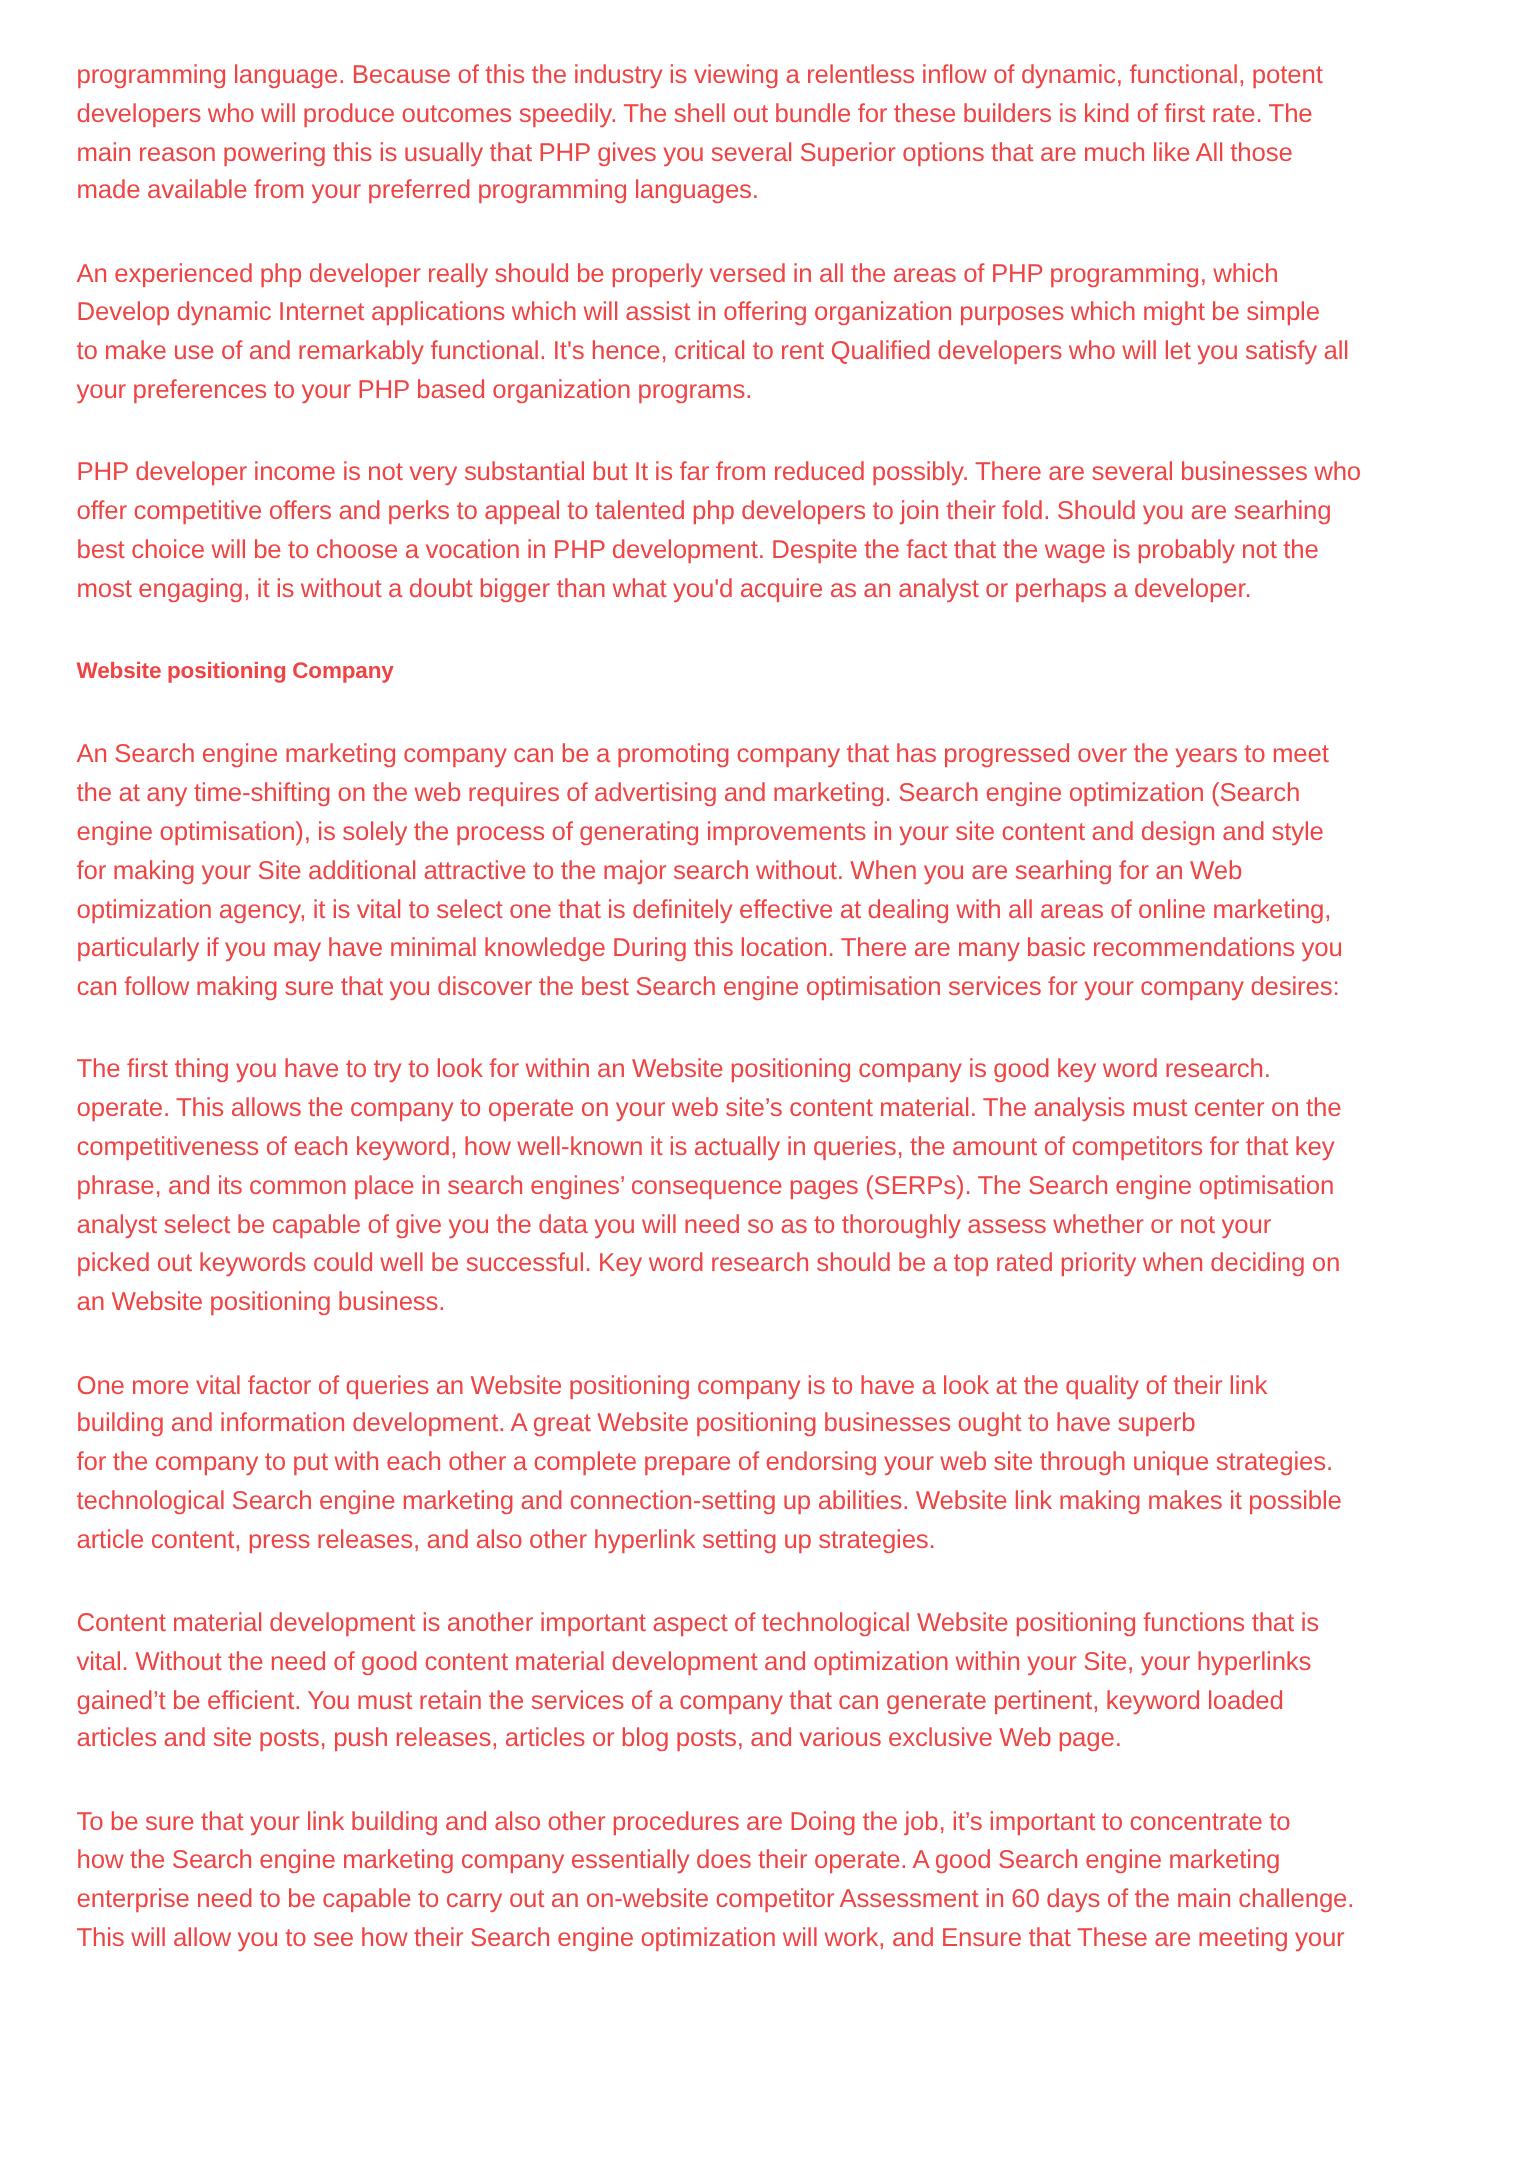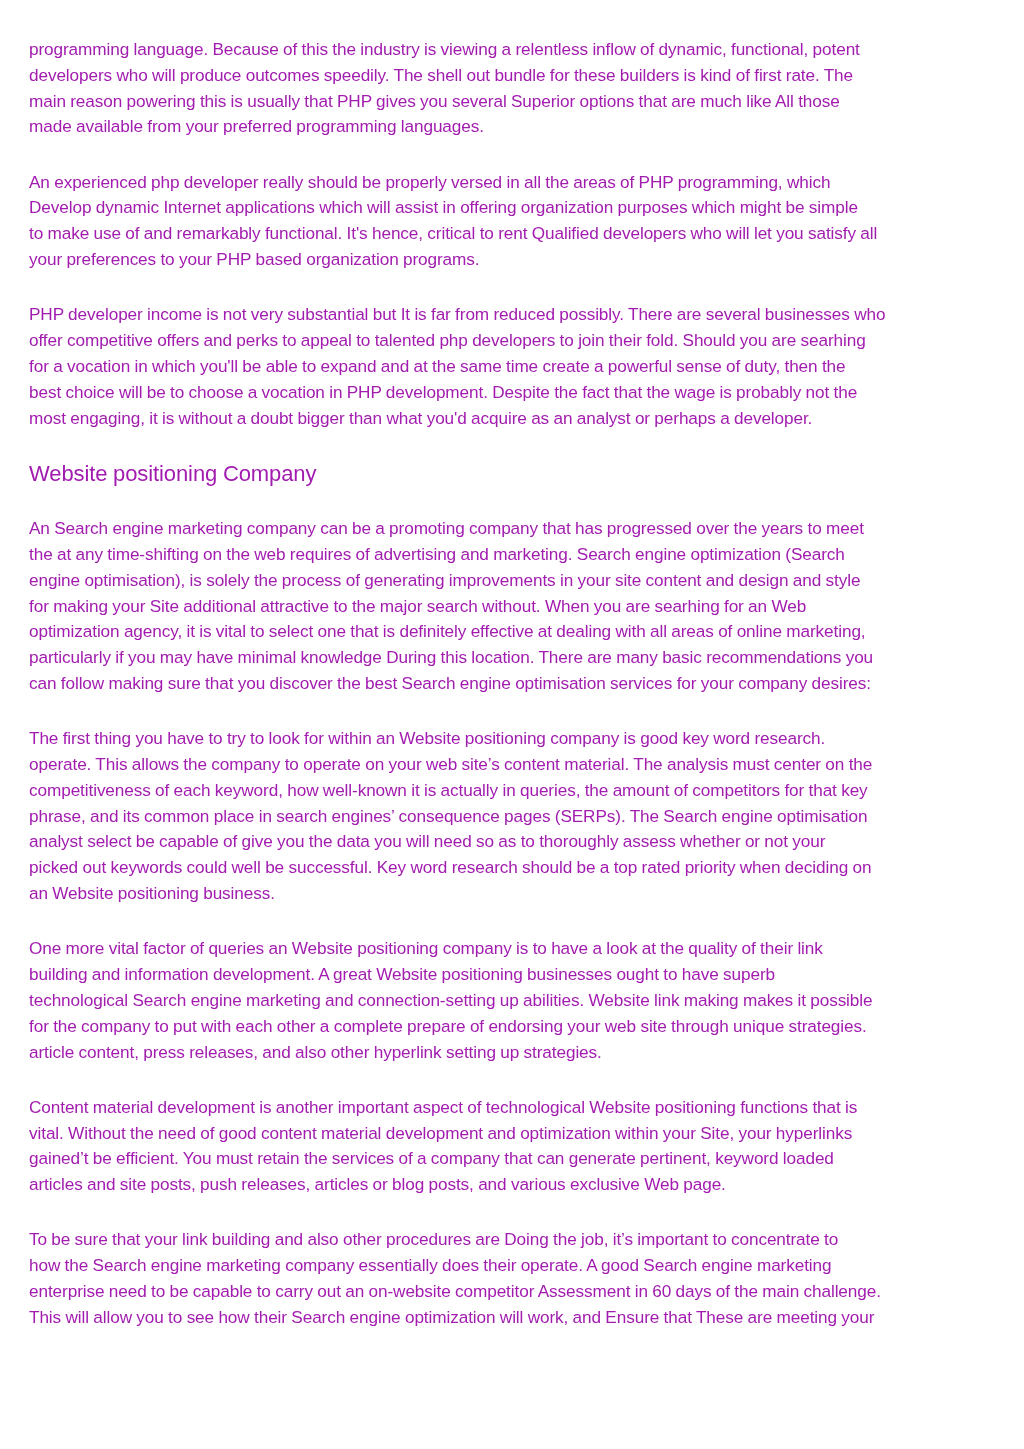--- a/index.html
+++ b/index.html
@@ -8,39 +8,39 @@
       background: #ffffff;
     }
     body {
       width: 1024px;
       height: 1449px;
       overflow: hidden;
       position: relative;
     }
     .page {
       position: absolute;
-      left: 29px;
+      left: 51px;
       top: 37px;
       width: 960px;
       font-family: "Liberation Sans", sans-serif;
       font-size: 17.2px;
       line-height: 25.8px;
-      color: #a21caf;
+      color: #ef4444;
       letter-spacing: -0.1px;
       word-spacing: -0.3px;
     }
     .para {
       margin: 0 0 29.5px 0;
       padding: 0;
     }
     .heading {
       margin: 0 0 29.5px 0;
       padding: 0;
-      font-weight: normal;
-      font-size: 22px;
+      font-weight: bold;
+      font-size: 15px;
     }
     .line {
       display: block;
       white-space: nowrap;
     }
   </style>
 </head>
 <body>
 
 <div class="page">
@@ -55,21 +55,20 @@
   <p class="para">
     <span class="line">An experienced php developer really should be properly versed in all the areas of PHP programming, which</span>
     <span class="line">Develop dynamic Internet applications which will assist in offering organization purposes which might be simple</span>
     <span class="line">to make use of and remarkably functional. It's hence, critical to rent Qualified developers who will let you satisfy all</span>
     <span class="line">your preferences to your PHP based organization programs.</span>
   </p>
 
   <p class="para">
     <span class="line">PHP developer income is not very substantial but It is far from reduced possibly. There are several businesses who</span>
     <span class="line">offer competitive offers and perks to appeal to talented php developers to join their fold. Should you are searhing</span>
-    <span class="line">for a vocation in which you'll be able to expand and at the same time create a powerful sense of duty, then the</span>
     <span class="line">best choice will be to choose a vocation in PHP development. Despite the fact that the wage is probably not the</span>
     <span class="line">most engaging, it is without a doubt bigger than what you'd acquire as an analyst or perhaps a developer.</span>
   </p>
 
   <h2 class="heading">
     <span class="line">Website positioning Company</span>
   </h2>
 
   <p class="para">
     <span class="line">An Search engine marketing company can be a promoting company that has progressed over the years to meet</span>
@@ -87,22 +86,22 @@
     <span class="line">competitiveness of each keyword, how well-known it is actually in queries, the amount of competitors for that key</span>
     <span class="line">phrase, and its common place in search engines’ consequence pages (SERPs). The Search engine optimisation</span>
     <span class="line">analyst select be capable of give you the data you will need so as to thoroughly assess whether or not your</span>
     <span class="line">picked out keywords could well be successful. Key word research should be a top rated priority when deciding on</span>
     <span class="line">an Website positioning business.</span>
   </p>
 
   <p class="para">
     <span class="line">One more vital factor of queries an Website positioning company is to have a look at the quality of their link</span>
     <span class="line">building and information development. A great Website positioning businesses ought to have superb</span>
+    <span class="line">for the company to put with each other a complete prepare of endorsing your web site through unique strategies.</span>
     <span class="line">technological Search engine marketing and connection-setting up abilities. Website link making makes it possible</span>
-    <span class="line">for the company to put with each other a complete prepare of endorsing your web site through unique strategies.</span>
     <span class="line">article content, press releases, and also other hyperlink setting up strategies.</span>
   </p>
 
   <p class="para">
     <span class="line">Content material development is another important aspect of technological Website positioning functions that is</span>
     <span class="line">vital. Without the need of good content material development and optimization within your Site, your hyperlinks</span>
     <span class="line">gained’t be efficient. You must retain the services of a company that can generate pertinent, keyword loaded</span>
     <span class="line">articles and site posts, push releases, articles or blog posts, and various exclusive Web page.</span>
   </p>
 

